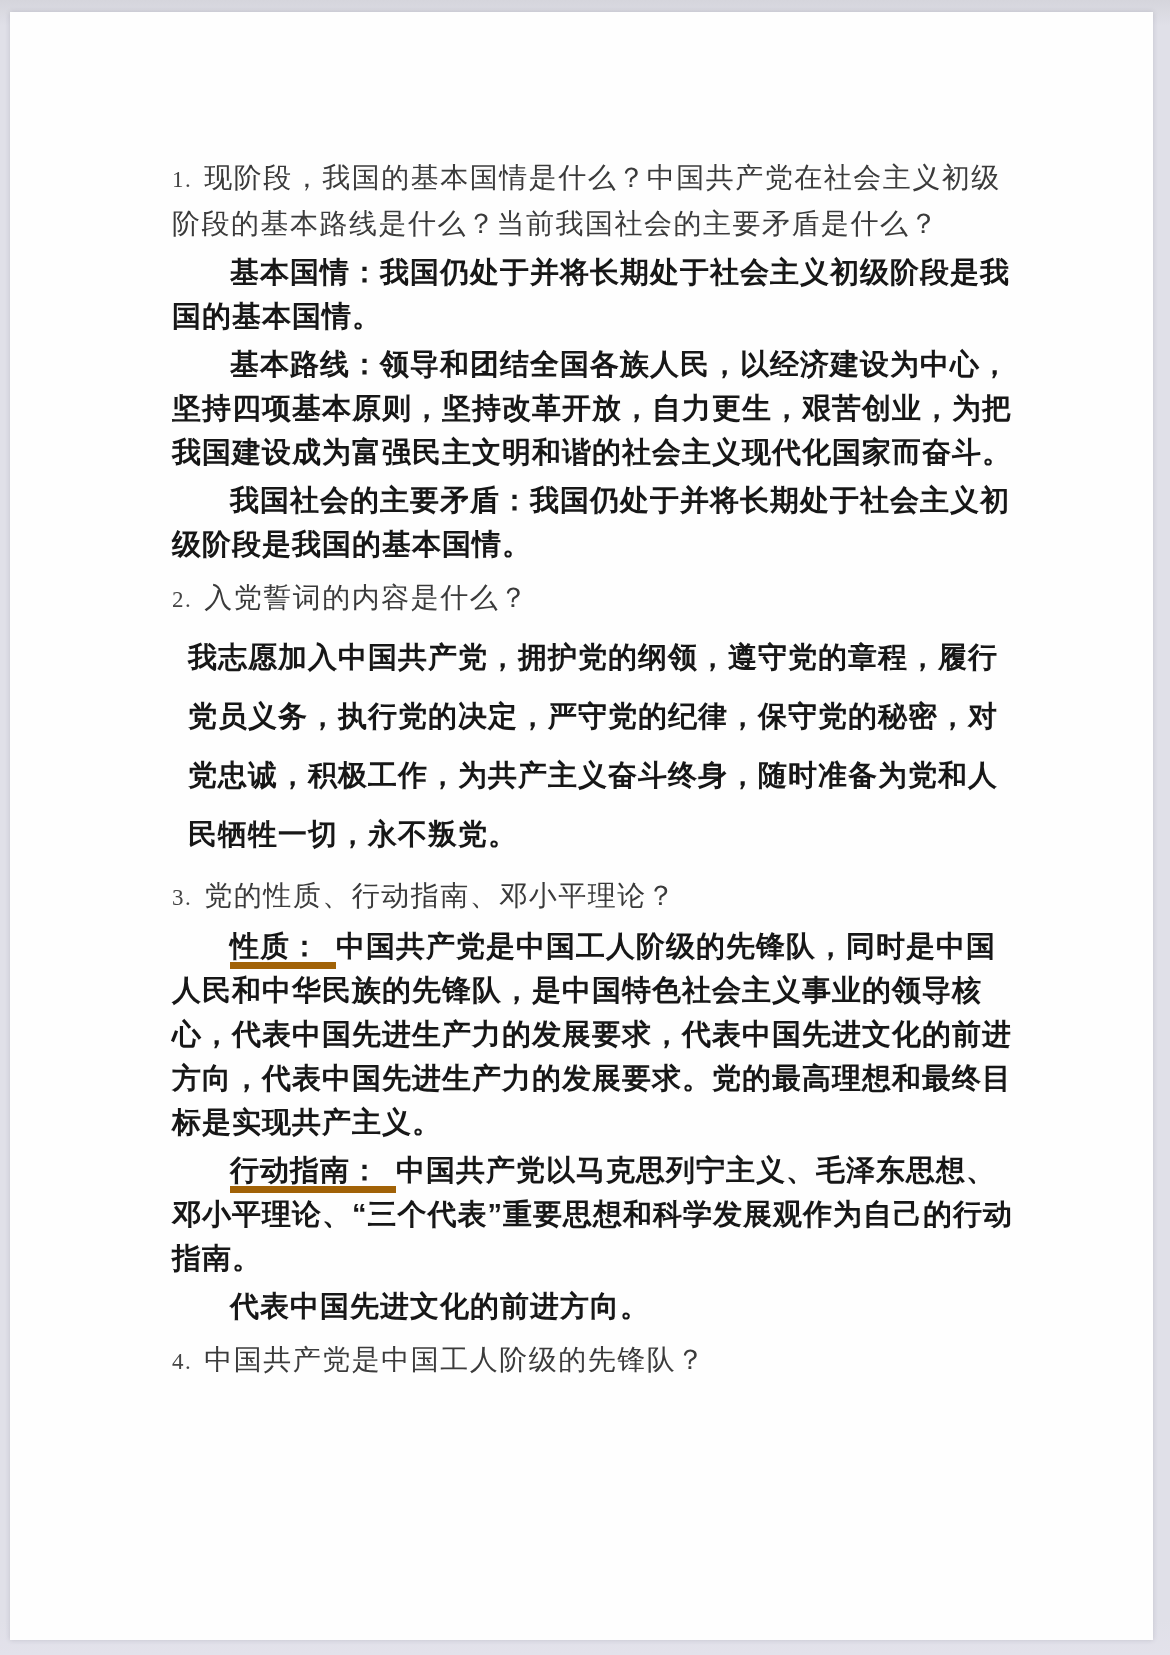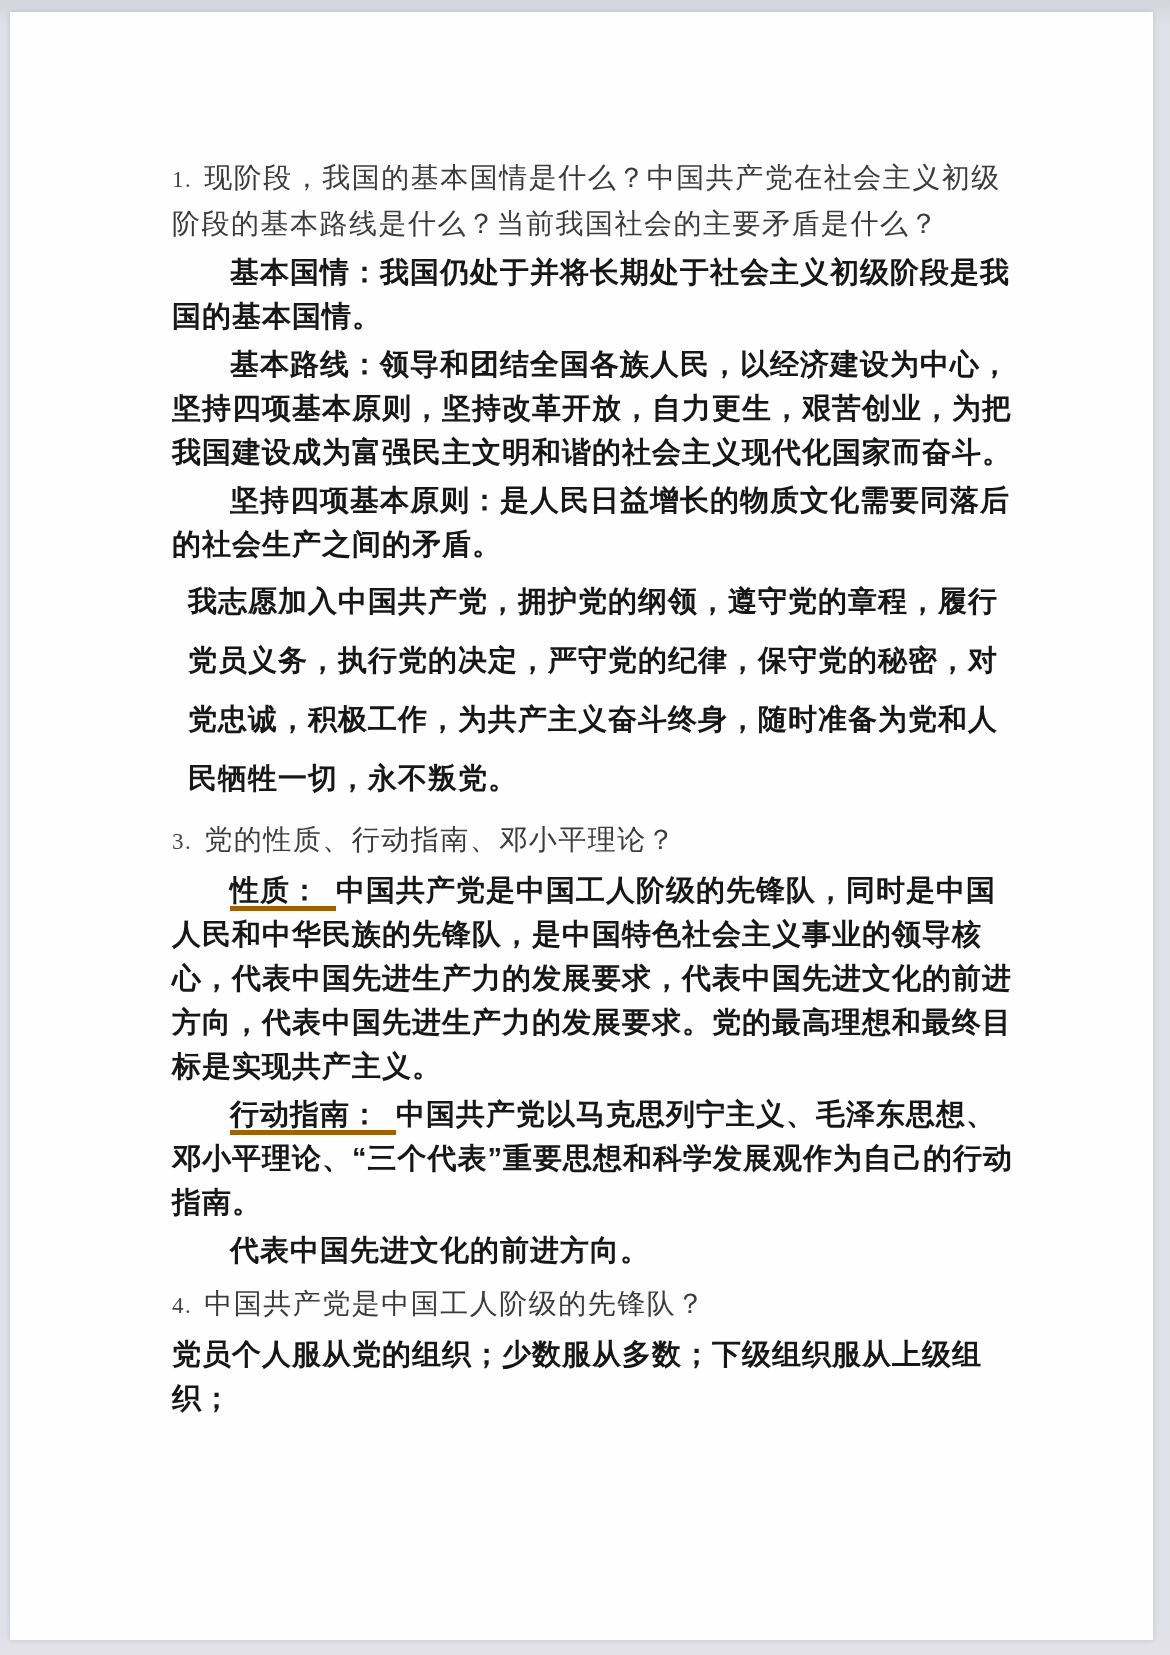--- a/index.html
+++ b/index.html
@@ -53,39 +53,39 @@
     line-height: 44px;
     color: #171717;
     margin: 0 0 4px 0;
   }
   .indent { text-indent: 58px; }
   .oath {
     line-height: 59px;
     margin: 6px 0 10px 16px;
   }
   .lead {
-    border-bottom: 5px solid #a16207;
+    border-bottom: 7px solid #a16207;
     padding-right: 16px;
   }
 </style>
 </head>
 <body>
 
 <div class="page">
   <div class="content">
 
     <p class="q first"><span class="qnum">1.</span><span>现阶段，我国的基本国情是什么？中国共产党在社会主义初级阶段的基本路线是什么？当前我国社会的主要矛盾是什么？</span></p>
     <p class="a indent">基本国情：我国仍处于并将长期处于社会主义初级阶段是我国的基本国情。</p>
     <p class="a indent">基本路线：领导和团结全国各族人民，以经济建设为中心，坚持四项基本原则，坚持改革开放，自力更生，艰苦创业，为把我国建设成为富强民主文明和谐的社会主义现代化国家而奋斗。</p>
-    <p class="a indent">坚持四项基本原则：是人民日益增长的物质文化需要同落后的社会生产之间的矛盾。</p>
+    <p class="a indent">我国社会的主要矛盾：我国仍处于并将长期处于社会主义初级阶段是我国的基本国情。</p>
 
+    <p class="q"><span class="qnum">2.</span><span>入党誓词的内容是什么？</span></p>
     <p class="a oath">我志愿加入中国共产党，拥护党的纲领，遵守党的章程，履行党员义务，执行党的决定，严守党的纪律，保守党的秘密，对党忠诚，积极工作，为共产主义奋斗终身，随时准备为党和人民牺牲一切，永不叛党。</p>
 
     <p class="q"><span class="qnum">3.</span><span>党的性质、行动指南、邓小平理论？</span></p>
     <p class="a indent"><span class="lead">性质：</span><span>中国共产党是中国工人阶级的先锋队，同时是中国人民和中华民族的先锋队，是中国特色社会主义事业的领导核心，代表中国先进生产力的发展要求，代表中国先进文化的前进方向，代表中国先进生产力的发展要求。党的最高理想和最终目标是实现共产主义。</span></p>
     <p class="a indent"><span class="lead">行动指南：</span><span>中国共产党以马克思列宁主义、毛泽东思想、邓小平理论、“三个代表”重要思想和科学发展观作为自己的行动指南。</span></p>
     <p class="a indent">代表中国先进文化的前进方向。</p>
 
     <p class="q"><span class="qnum">4.</span><span>中国共产党是中国工人阶级的先锋队？</span></p>
-    <p class="a">党员个人服从党的组织；少数服从多数；下级组织服从上级组织；</p>
 
   </div>
 </div>
 
 </body></html>

